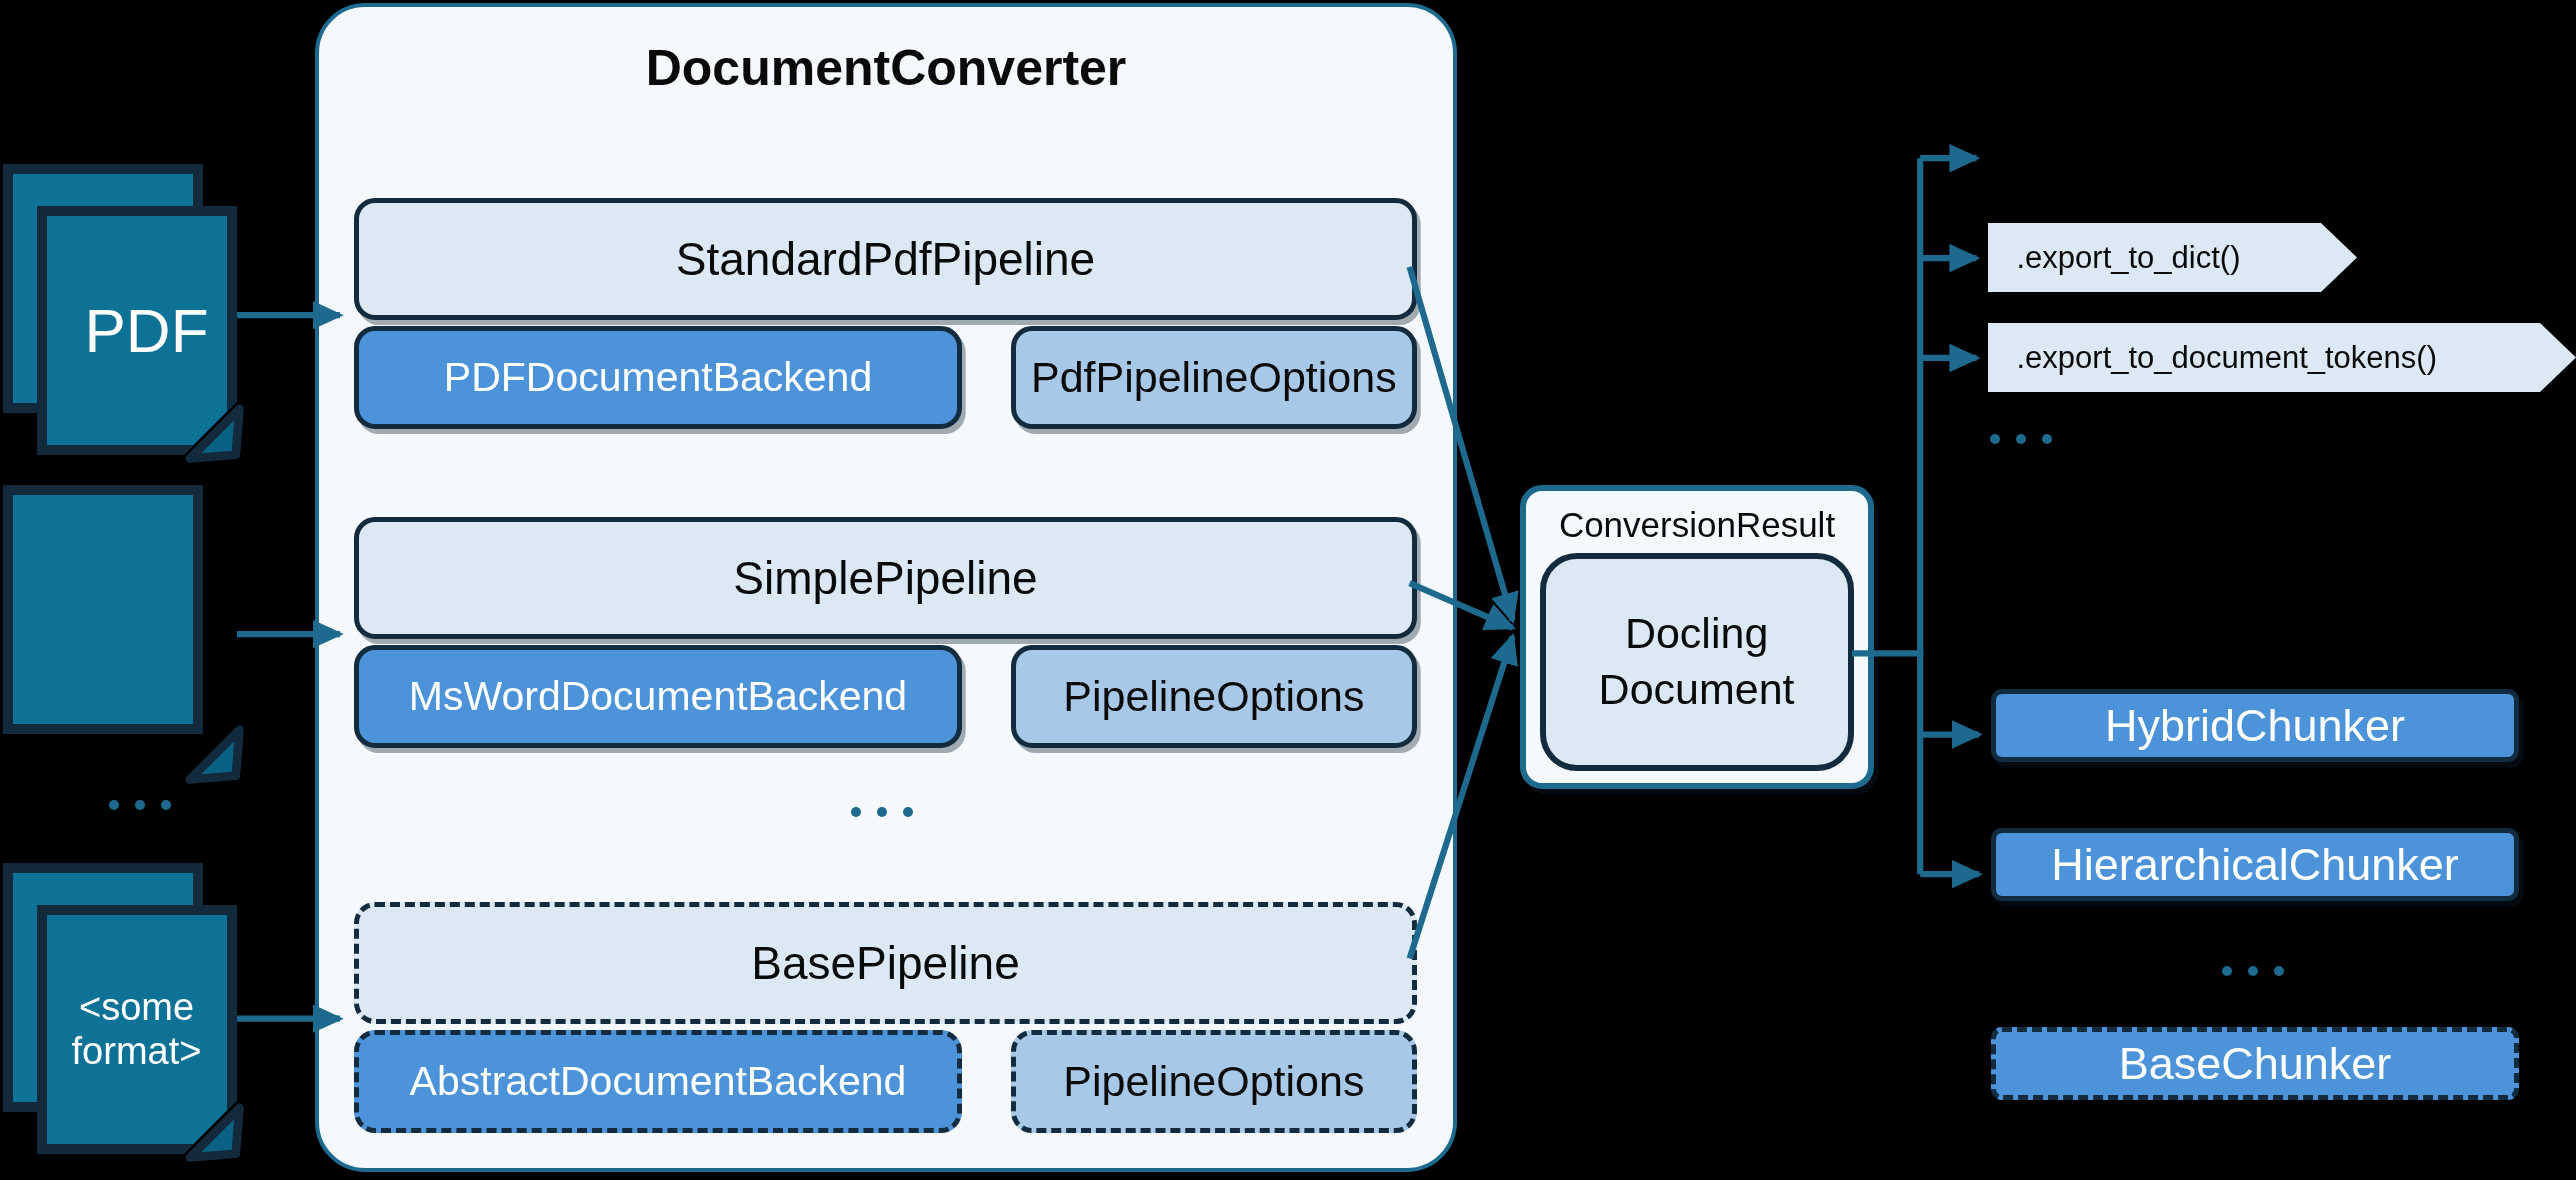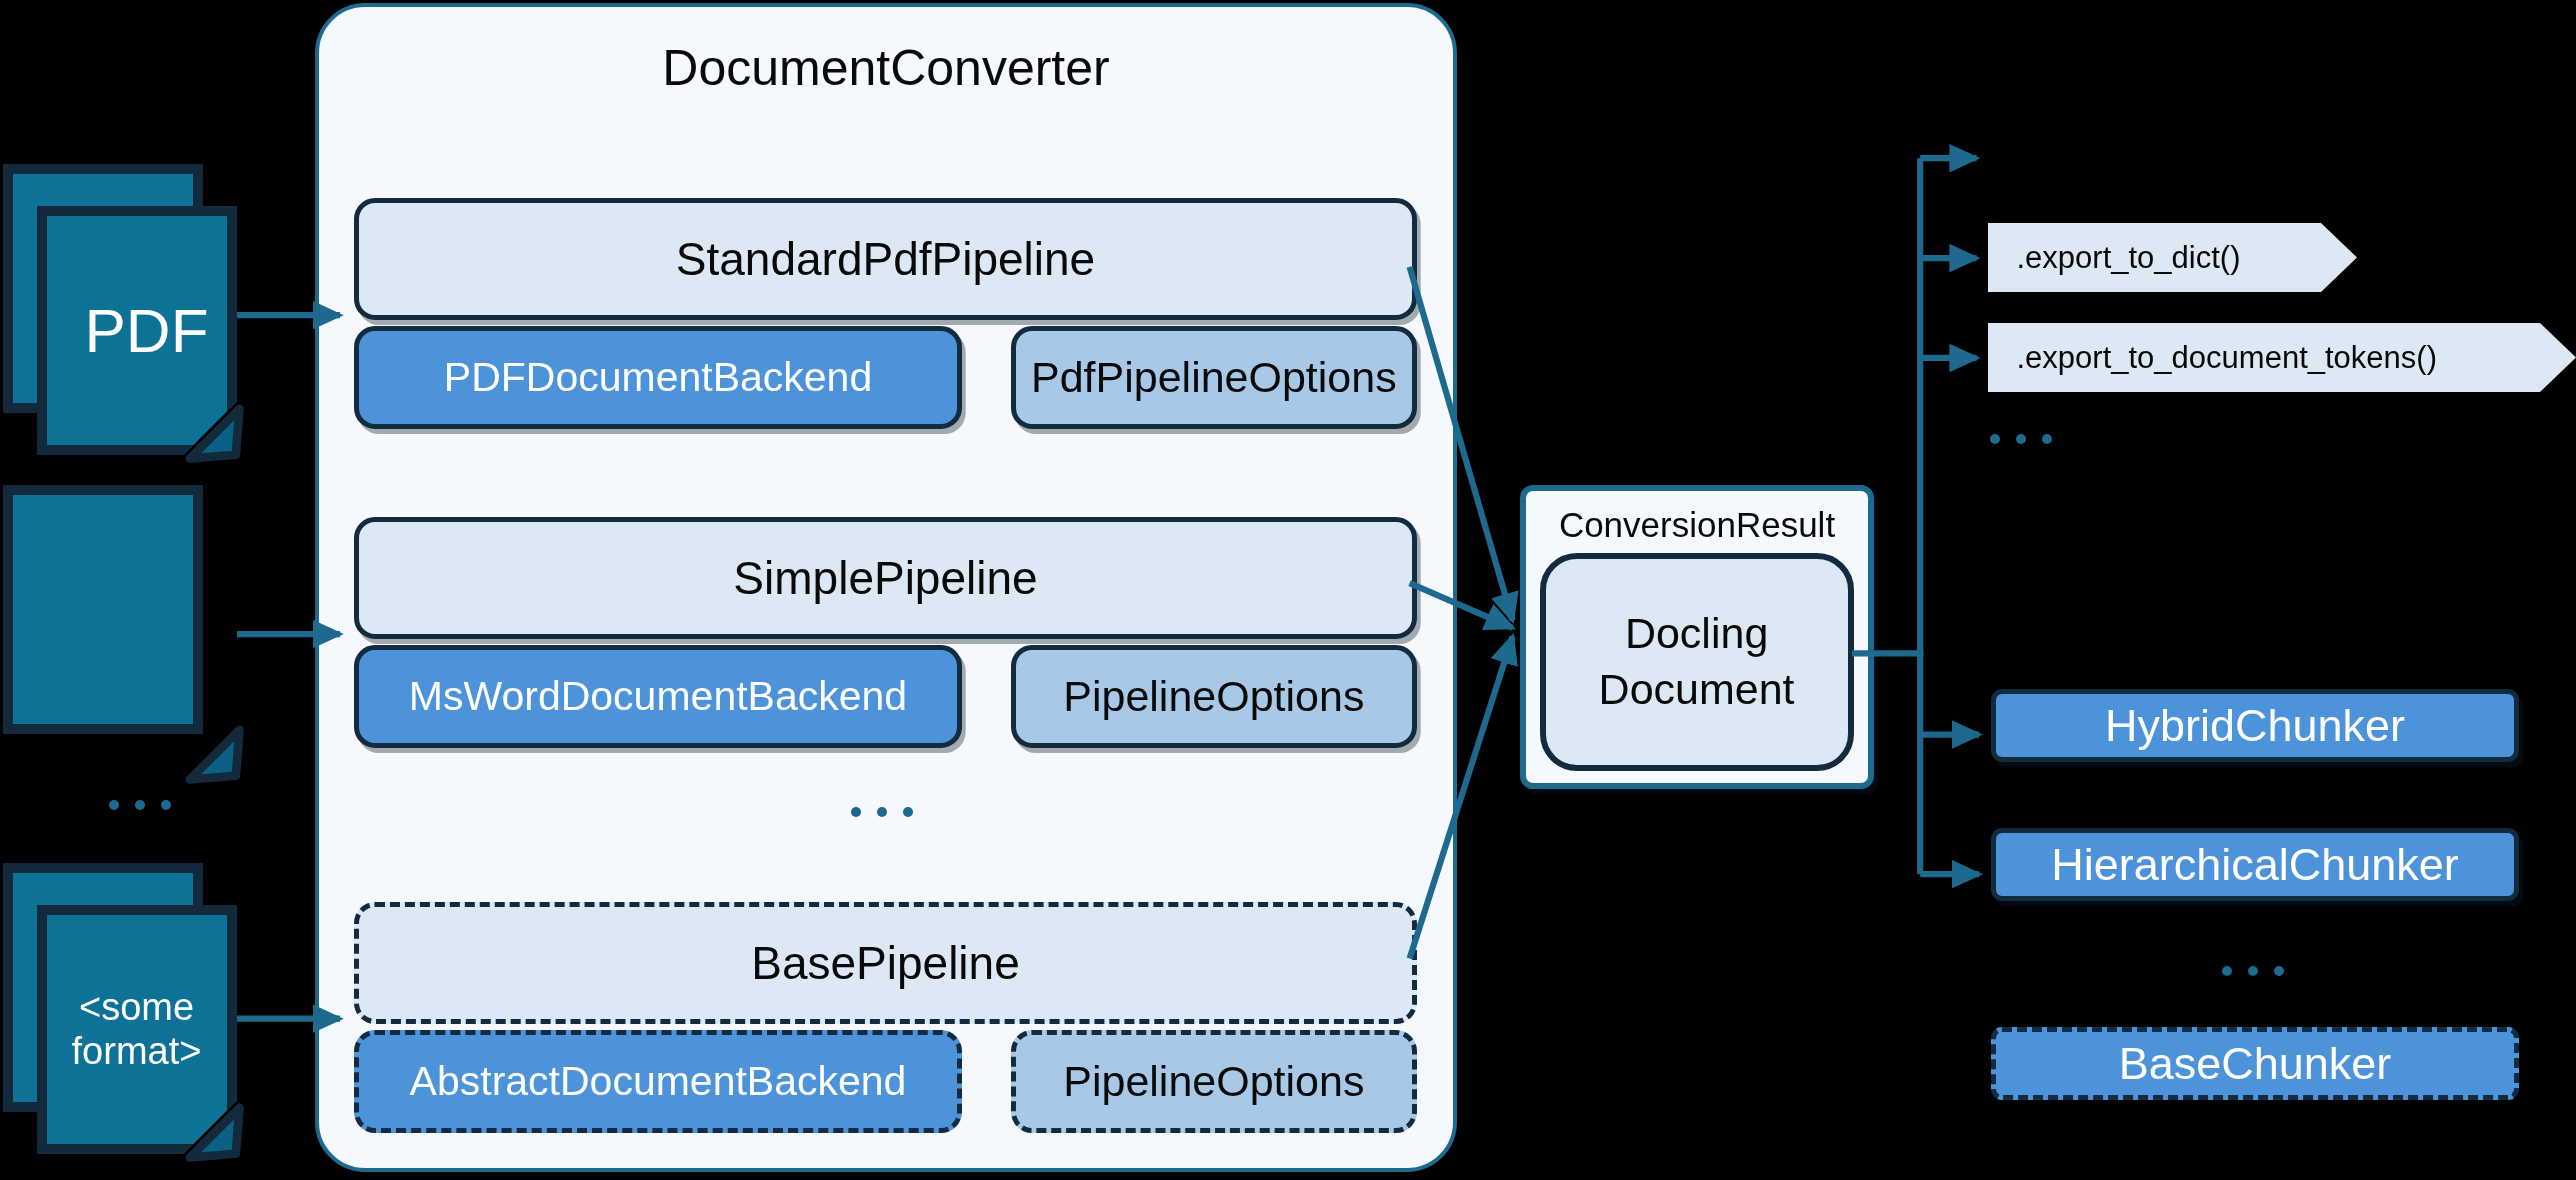--- a/index.html
+++ b/index.html
@@ -14,21 +14,21 @@
     font-family:"Liberation Sans", sans-serif; overflow:hidden;
   }
   
   .converter {
     position:absolute; left:315px; top:2.5px; width:1142px; height:1169px;
     background:var(--container-bg); border:4.3px solid var(--container-border);
     border-radius:50px; box-sizing:border-box;
   }
   .converter-title {
     position:absolute; top:32px; left:0; right:0; text-align:center;
-    font-size:50px; font-weight:normal; color:var(--text-dark);
+    font-size:50px; font-weight:bold; color:var(--text-dark);
   }
   .pgroup { position:absolute; left:35px; width:1063px; }
   .pg-main {
     height:122px; background:var(--box-light); border:5px solid var(--box-border);
     border-radius:21px; box-sizing:border-box; display:flex; align-items:center;
     justify-content:center; font-size:46px; color:var(--text-dark);
     box-shadow:3.7px 5px 0 rgba(10,26,38,.35);
   }
   .pg-row { display:flex; gap:8.7px; margin-top:6.2px; }
   .pg-backend {
@@ -57,21 +57,21 @@
     clip-path:polygon(0 0,100% 0,100% calc(100% - 53px),calc(100% - 53px) 100%,0 100%);
   }
   .doc-fold { position:absolute; left:152px; top:210px; width:87px; height:87px; overflow:visible; }
   .pdf-label { font-size:62px;margin-left:20px; }
   .docx-label { font-size:57px; }
   .fmt-label { font-size:38px; width:161px; }
   
   .convres {
     position:absolute; left:1520px; top:485px; width:354px; height:304px;
     background:var(--container-bg); border:6.2px solid var(--container-border);
-    border-radius:13px; box-sizing:border-box; box-shadow:4.3px 5.6px 0 rgba(10,26,38,.4);
+    border-radius:22px; box-sizing:border-box; box-shadow:4.3px 5.6px 0 rgba(10,26,38,.4);
   }
   .convres-label { position:absolute; top:13.6px; left:0; width:100%; text-align:center; font-size:35px; color:var(--text-dark); }
   .docdoc {
     position:absolute; left:13.6px; top:62px; width:314px; height:218px;
     background:var(--box-light); border:6.2px solid var(--box-border); border-radius:37px;
     box-sizing:border-box; display:flex; align-items:center; justify-content:center;
     text-align:center; font-size:43px; font-weight:normal; color:var(--text-dark); line-height:1.3;
   }
   .docdoc span { display:block; width:261px; }
   

